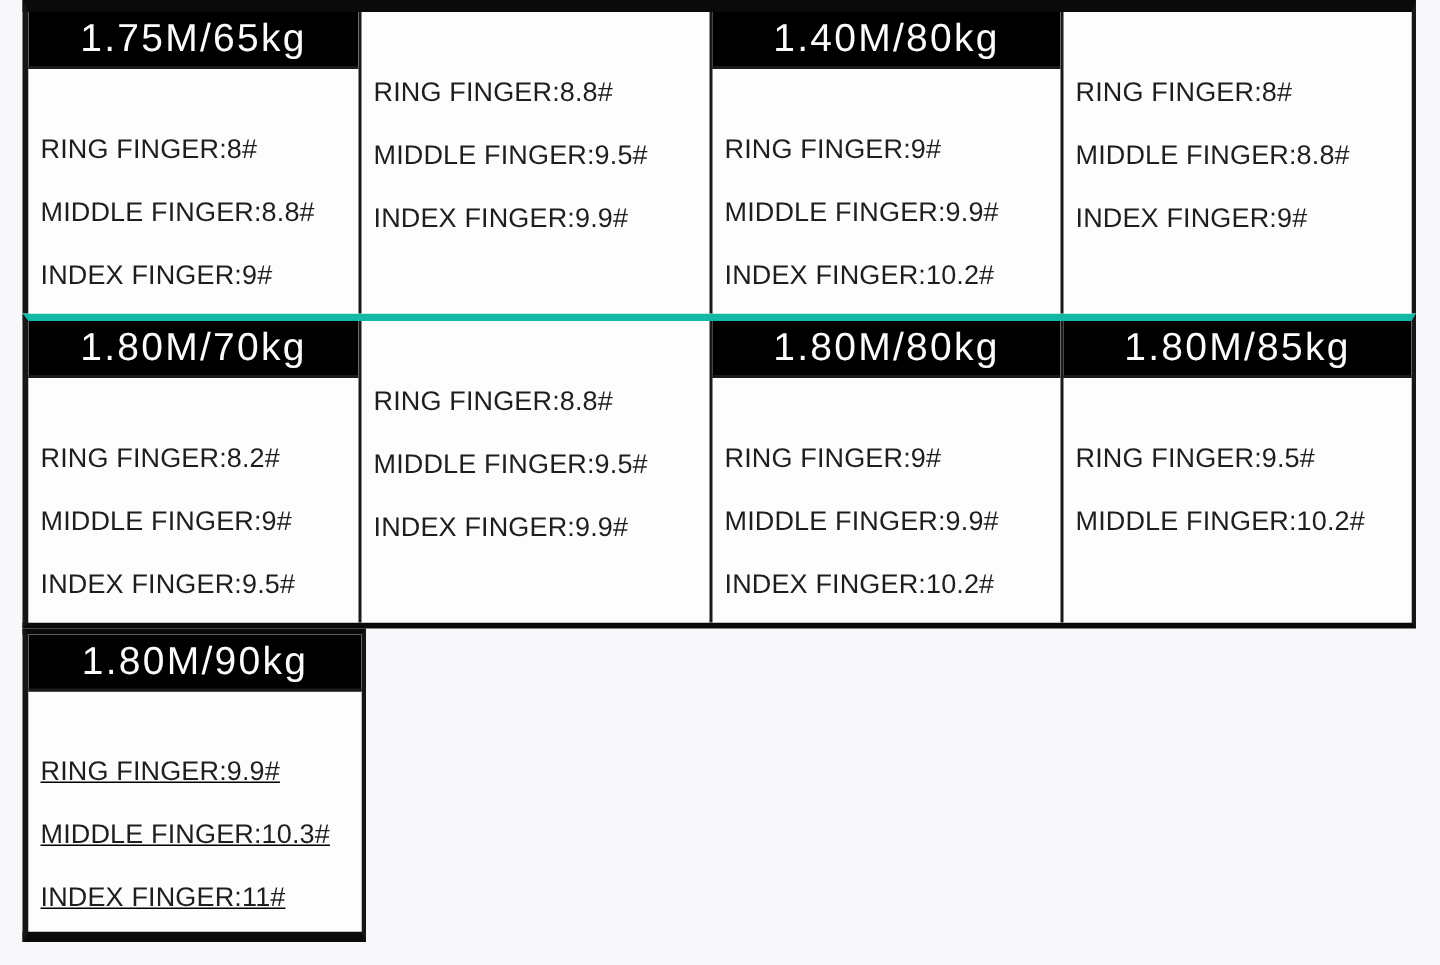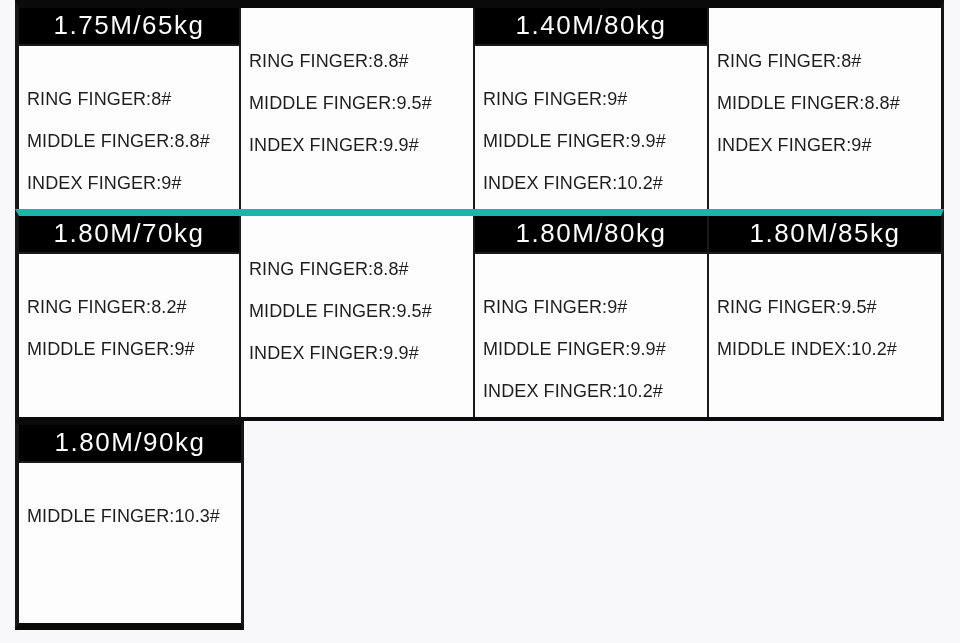--- a/index.html
+++ b/index.html
@@ -21,25 +21,26 @@
     top: 0;
     width: 929px;
   }
   .block {
     display: flex;
     border-left: 4px solid #161616;
     border-right: 3px solid #161616;
     background: transparent;
   }
   .block--r1 { border-top: 8px solid #0a0a0a; }
-  .block--r2 { border-top: 7px solid #14b8a6; border-bottom: 4px solid #0a0a0a; }
+  .block--r2 { border-top: 5px solid #14b8a6; border-bottom: 4px solid #0a0a0a; }
   .block--single {
     width: 229px;
     border-top: 4px solid #0a0a0a;
     border-bottom: 7px solid #0a0a0a;
+    text-decoration: underline;
   }
   .cell {
     flex: 1 1 0;
     background: #fdfdfd;
     border-left: 2px solid #1a1a1a;
     min-width: 0;
   }
   .cell:first-child { border-left: 0; flex: 0 0 220px; }
   .block--single .cell { flex: 1 1 auto; }
   .cell-header {
@@ -105,20 +106,21 @@
         </div>
       </div>
     </div>
 
     <div class="block block--r2">
       <div class="cell">
         <div class="cell-header">1.80M/70kg</div>
         <div class="cell-body">
           <div class="line">RING FINGER:8.2#</div>
           <div class="line">MIDDLE FINGER:9#</div>
+          <div class="line">INDEX FINGER:9.5#</div>
         </div>
       </div>
       <div class="cell">
         <div class="cell-body">
           <div class="line">RING FINGER:8.8#</div>
           <div class="line">MIDDLE FINGER:9.5#</div>
           <div class="line">INDEX FINGER:9.9#</div>
         </div>
       </div>
       <div class="cell">
@@ -126,28 +128,30 @@
         <div class="cell-body">
           <div class="line">RING FINGER:9#</div>
           <div class="line">MIDDLE FINGER:9.9#</div>
           <div class="line">INDEX FINGER:10.2#</div>
         </div>
       </div>
       <div class="cell">
         <div class="cell-header">1.80M/85kg</div>
         <div class="cell-body">
           <div class="line">RING FINGER:9.5#</div>
-          <div class="line">MIDDLE INDEX:10.2#</div>
+          <div class="line">MIDDLE FINGER:10.2#</div>
         </div>
       </div>
     </div>
 
     <div class="block block--single">
       <div class="cell">
         <div class="cell-header">1.80M/90kg</div>
         <div class="cell-body">
+          <div class="line">RING FINGER:9.9#</div>
           <div class="line">MIDDLE FINGER:10.3#</div>
+          <div class="line">INDEX FINGER:11#</div>
         </div>
       </div>
     </div>
 
   </div>
 </div>
 
 </body></html>

